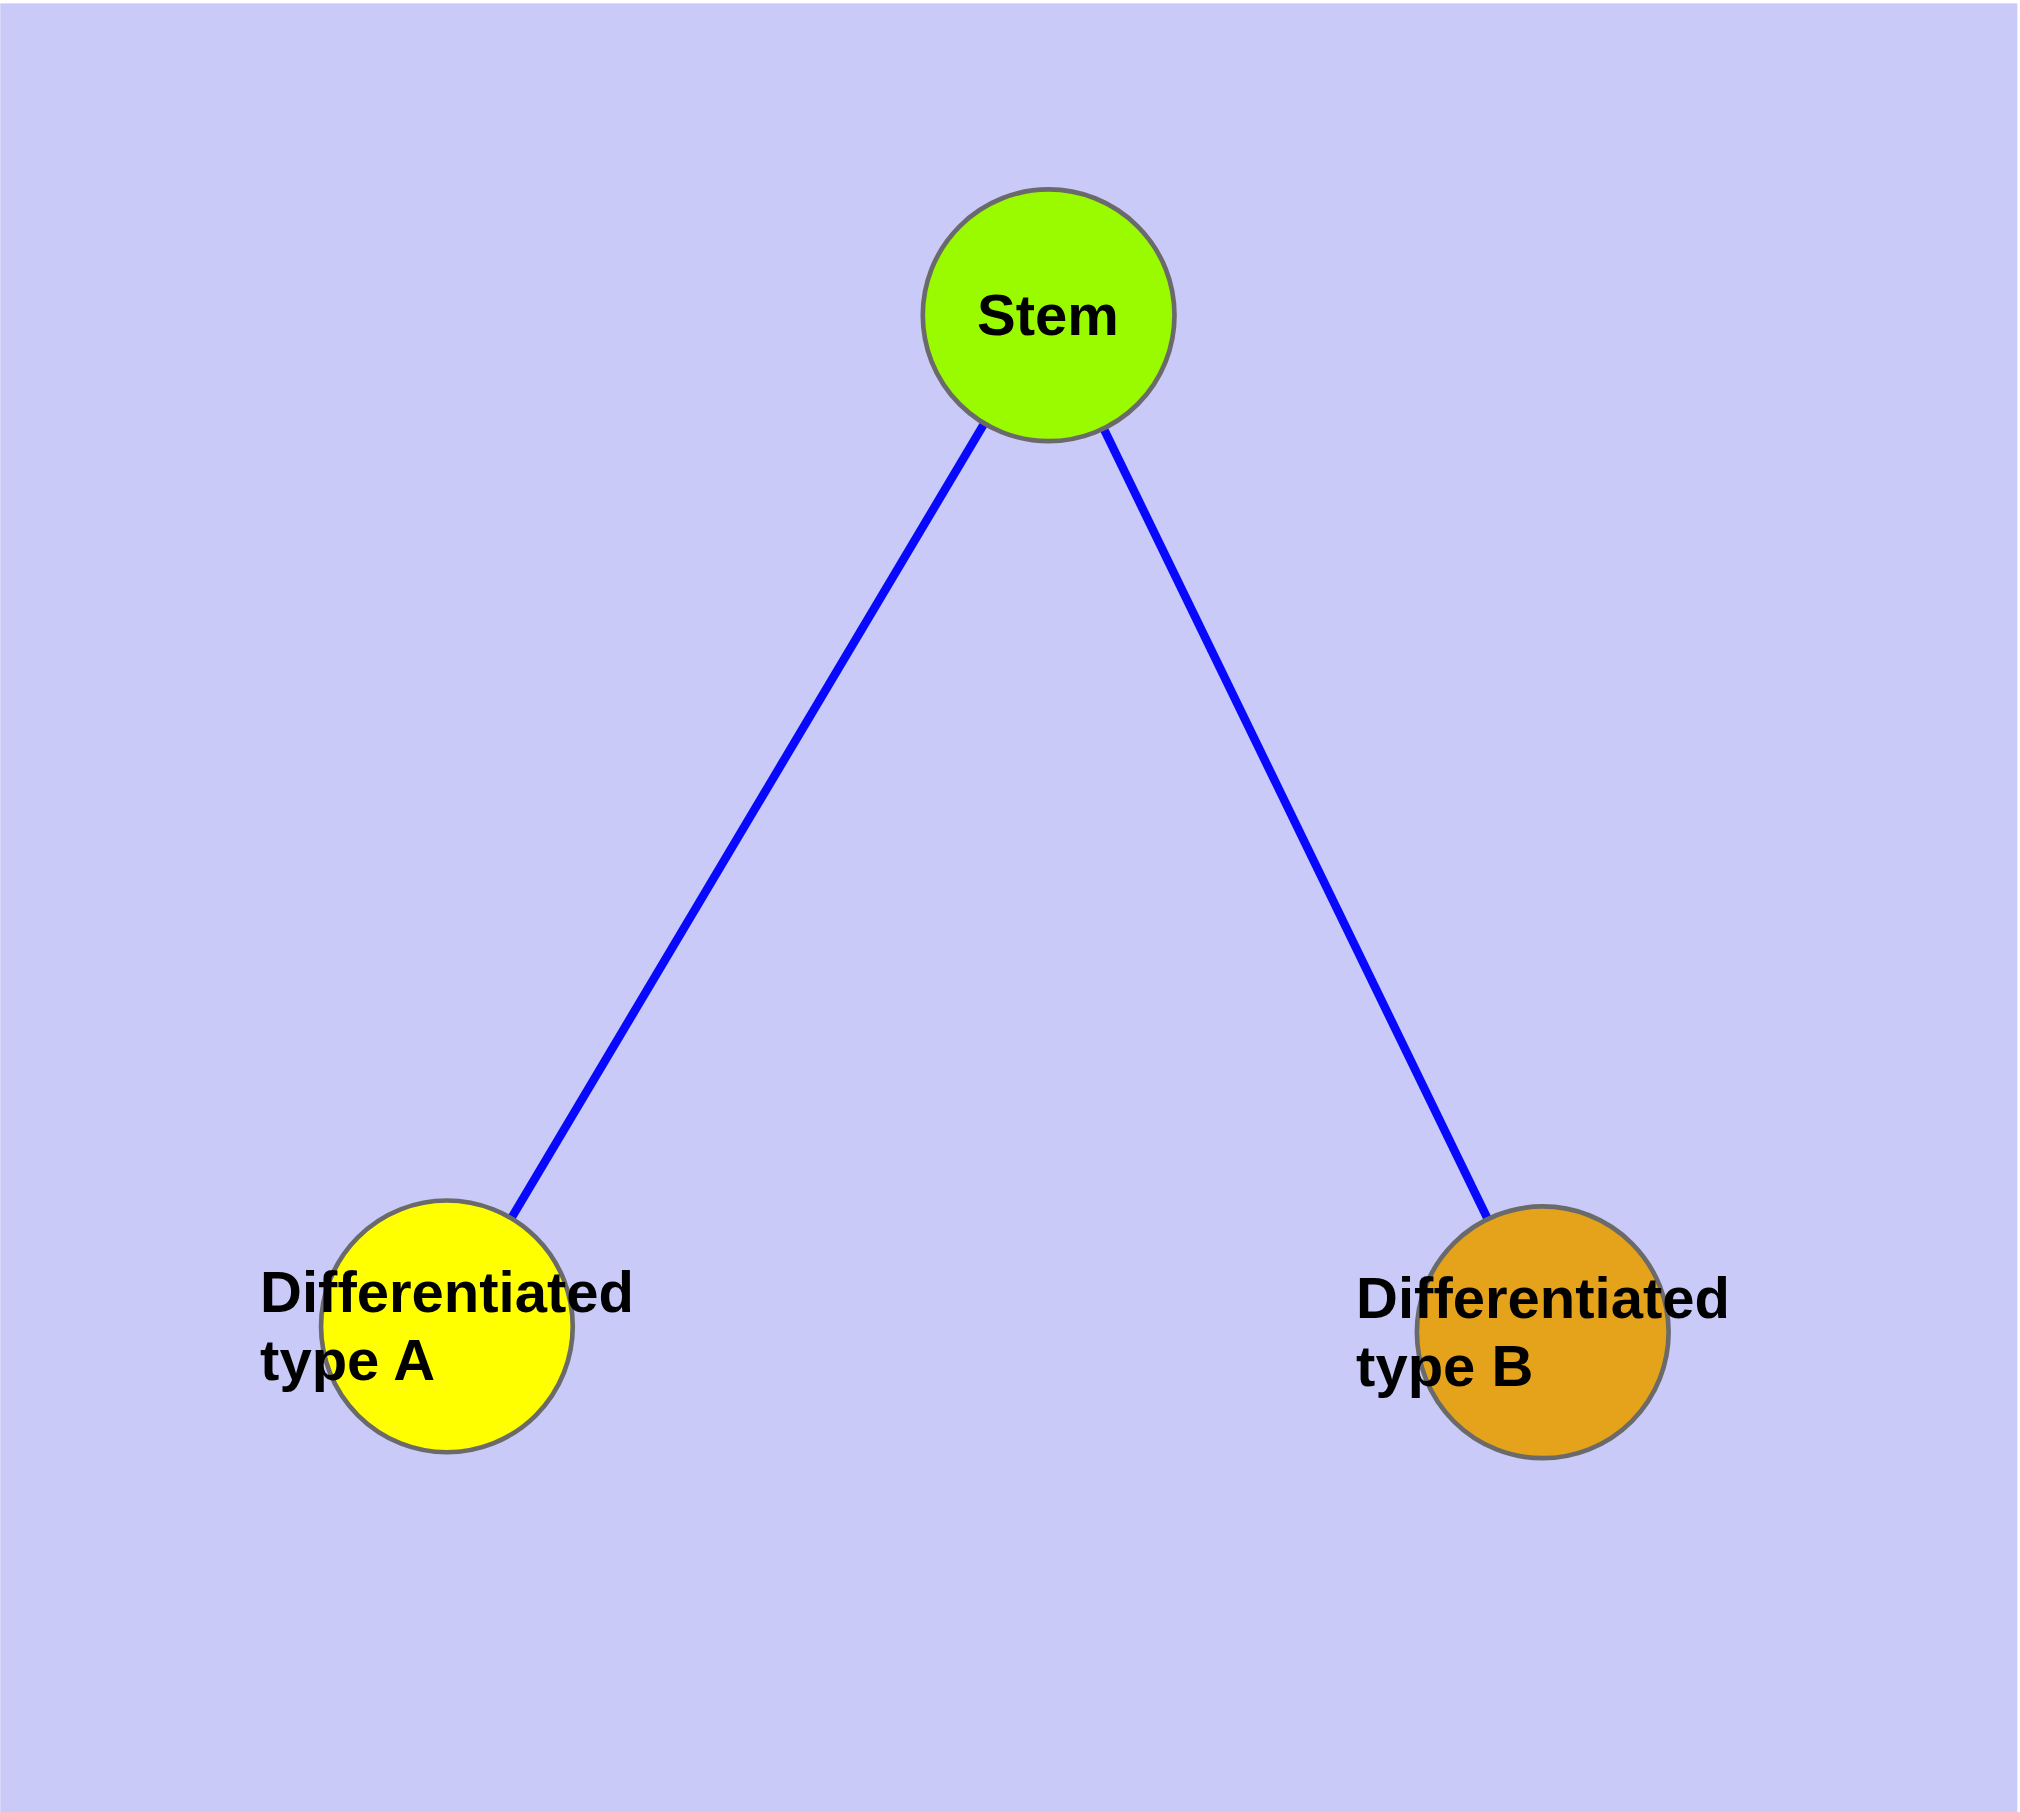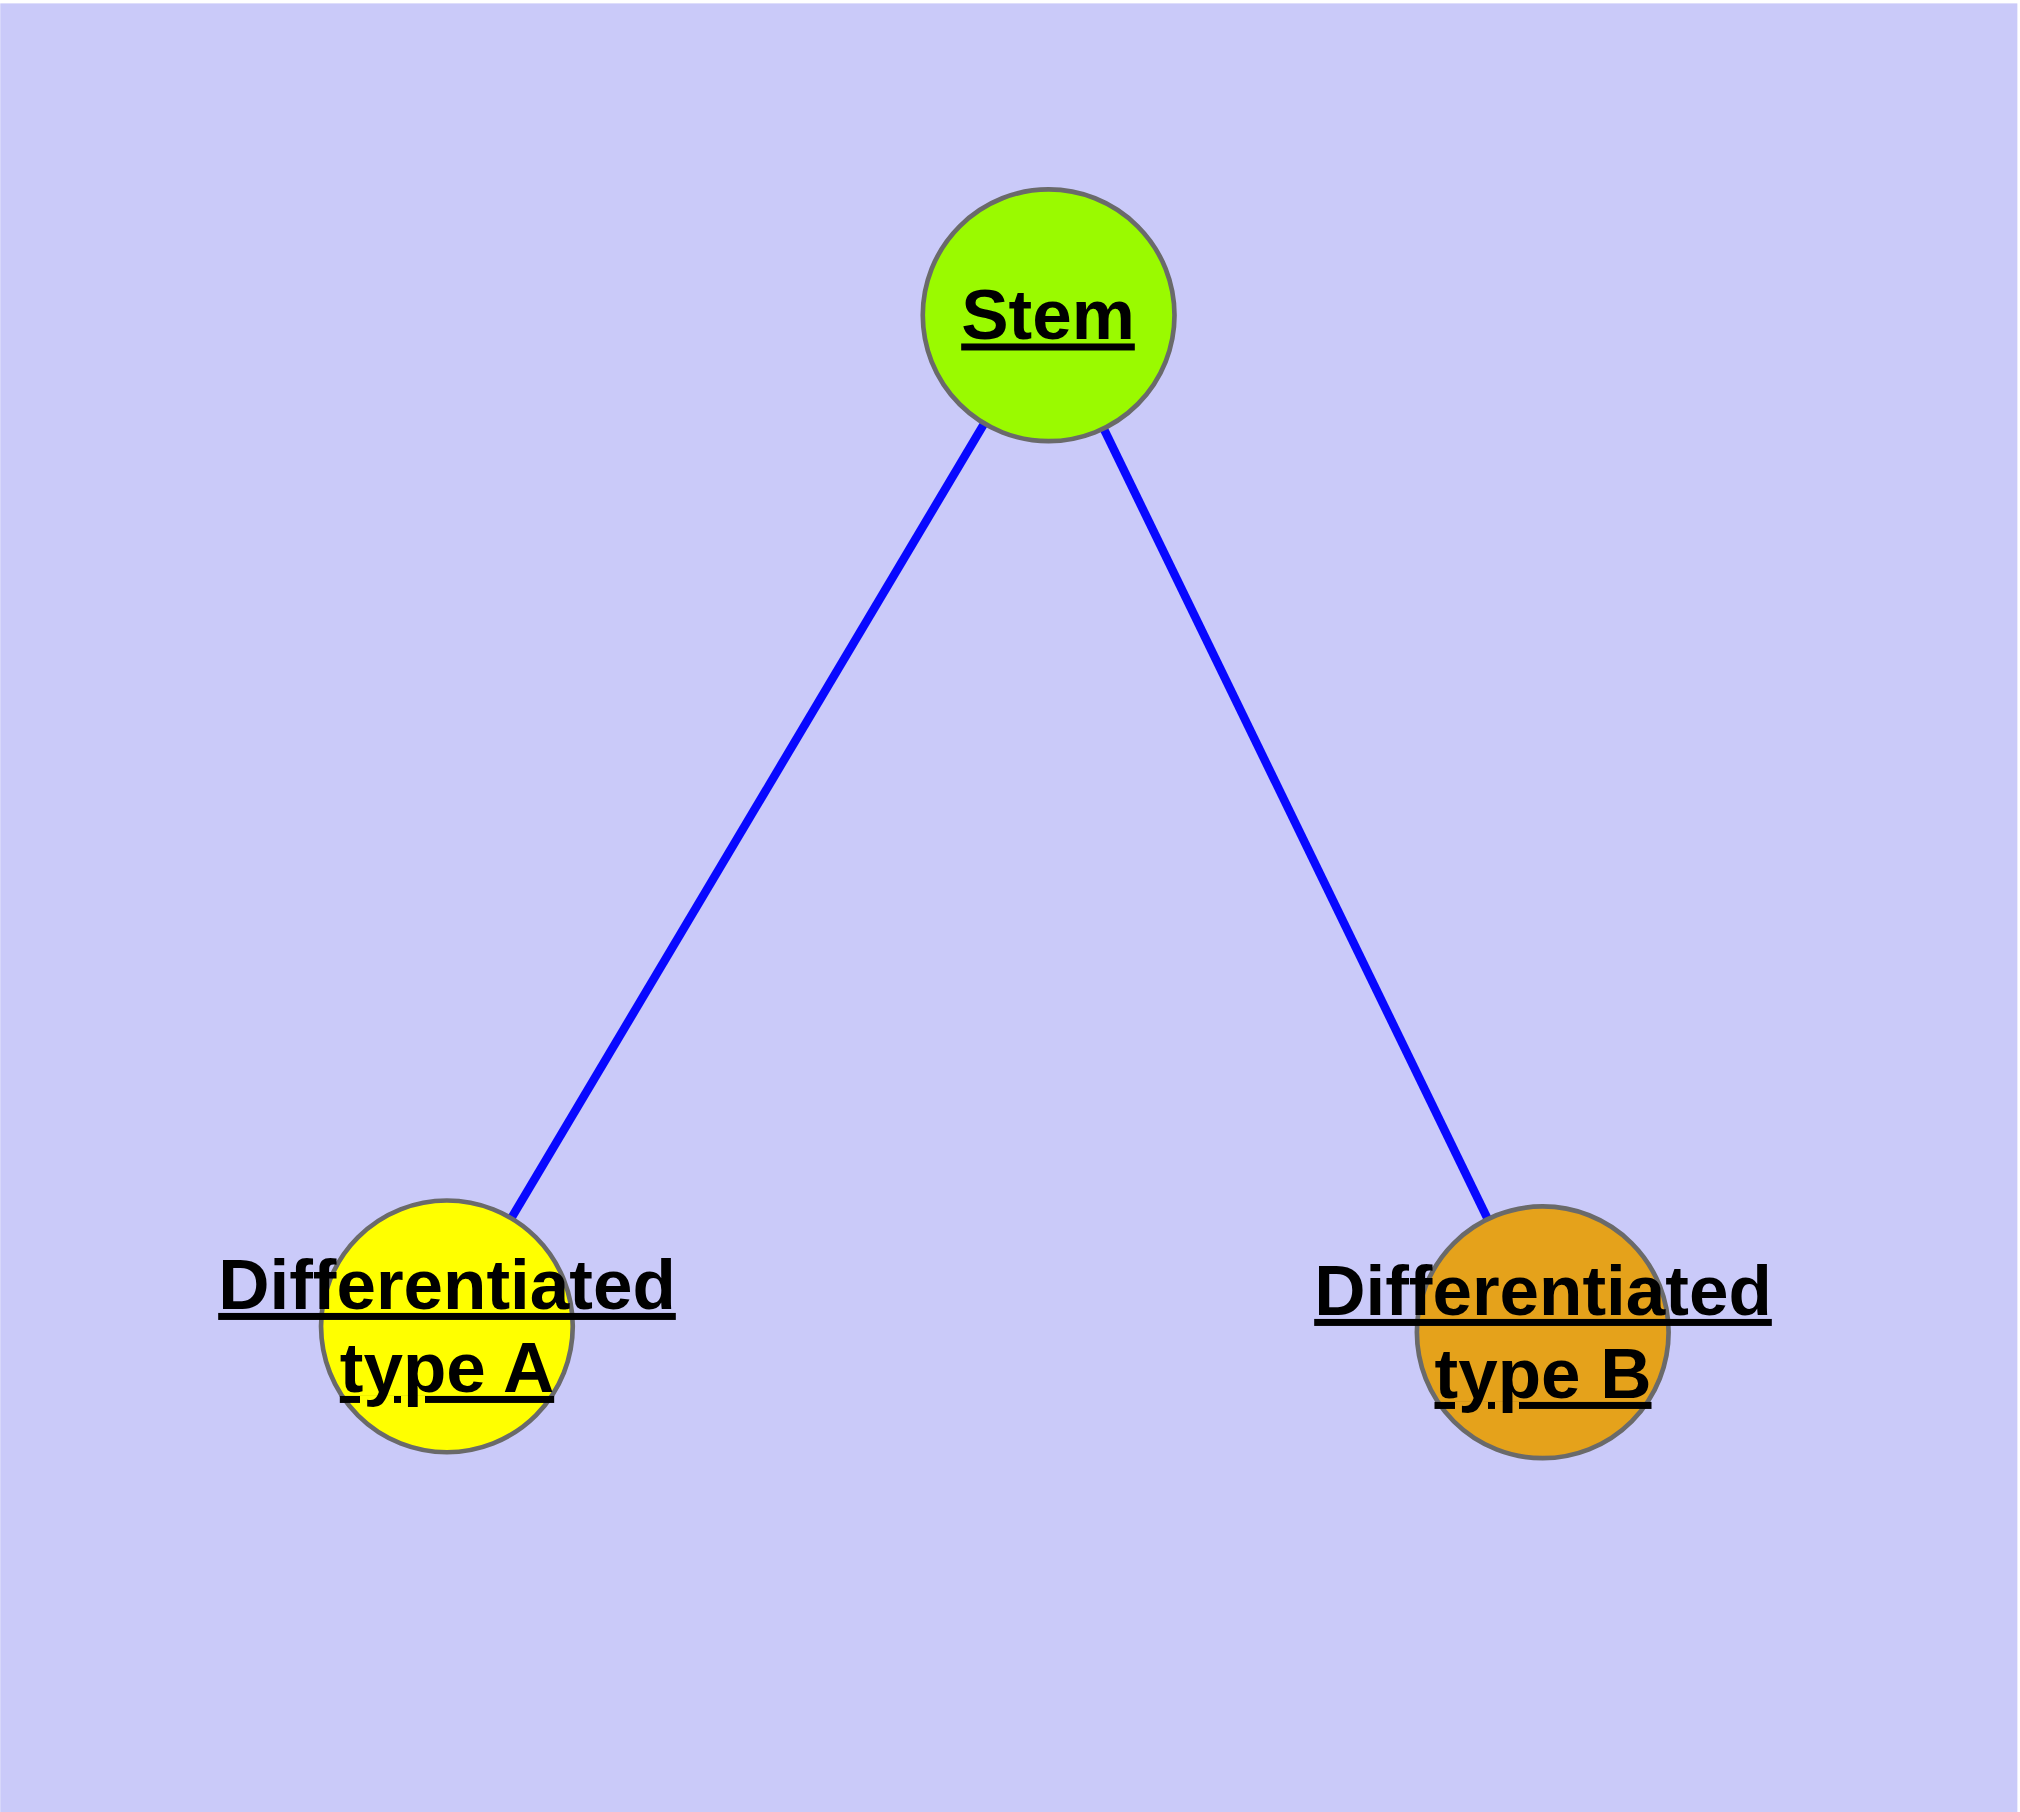--- a/index.html
+++ b/index.html
@@ -27,28 +27,27 @@
     stroke-linecap: butt;
   }
   .graph-node {
     stroke: #6A6A6A;
     stroke-width: 5.5;
   }
   .node-label {
     position: absolute;
     transform: translate(-50%, -50%);
     font-weight: bold;
-    font-size: 71px;
+    font-size: 58px;
     line-height: 1.17;
     color: #000000;
-    text-align: center;
+    text-align: left;
     white-space: pre-line;
     letter-spacing: 0px;
     user-select: none;
-    text-decoration: underline;
   }
 </style>
 </head>
 <body>
 
 <div class="stage">
 
   <svg viewBox="0 0 2384 2138">
 
     <rect x="0" y="4" width="2380" height="2134" fill="#CACAF9"></rect>

